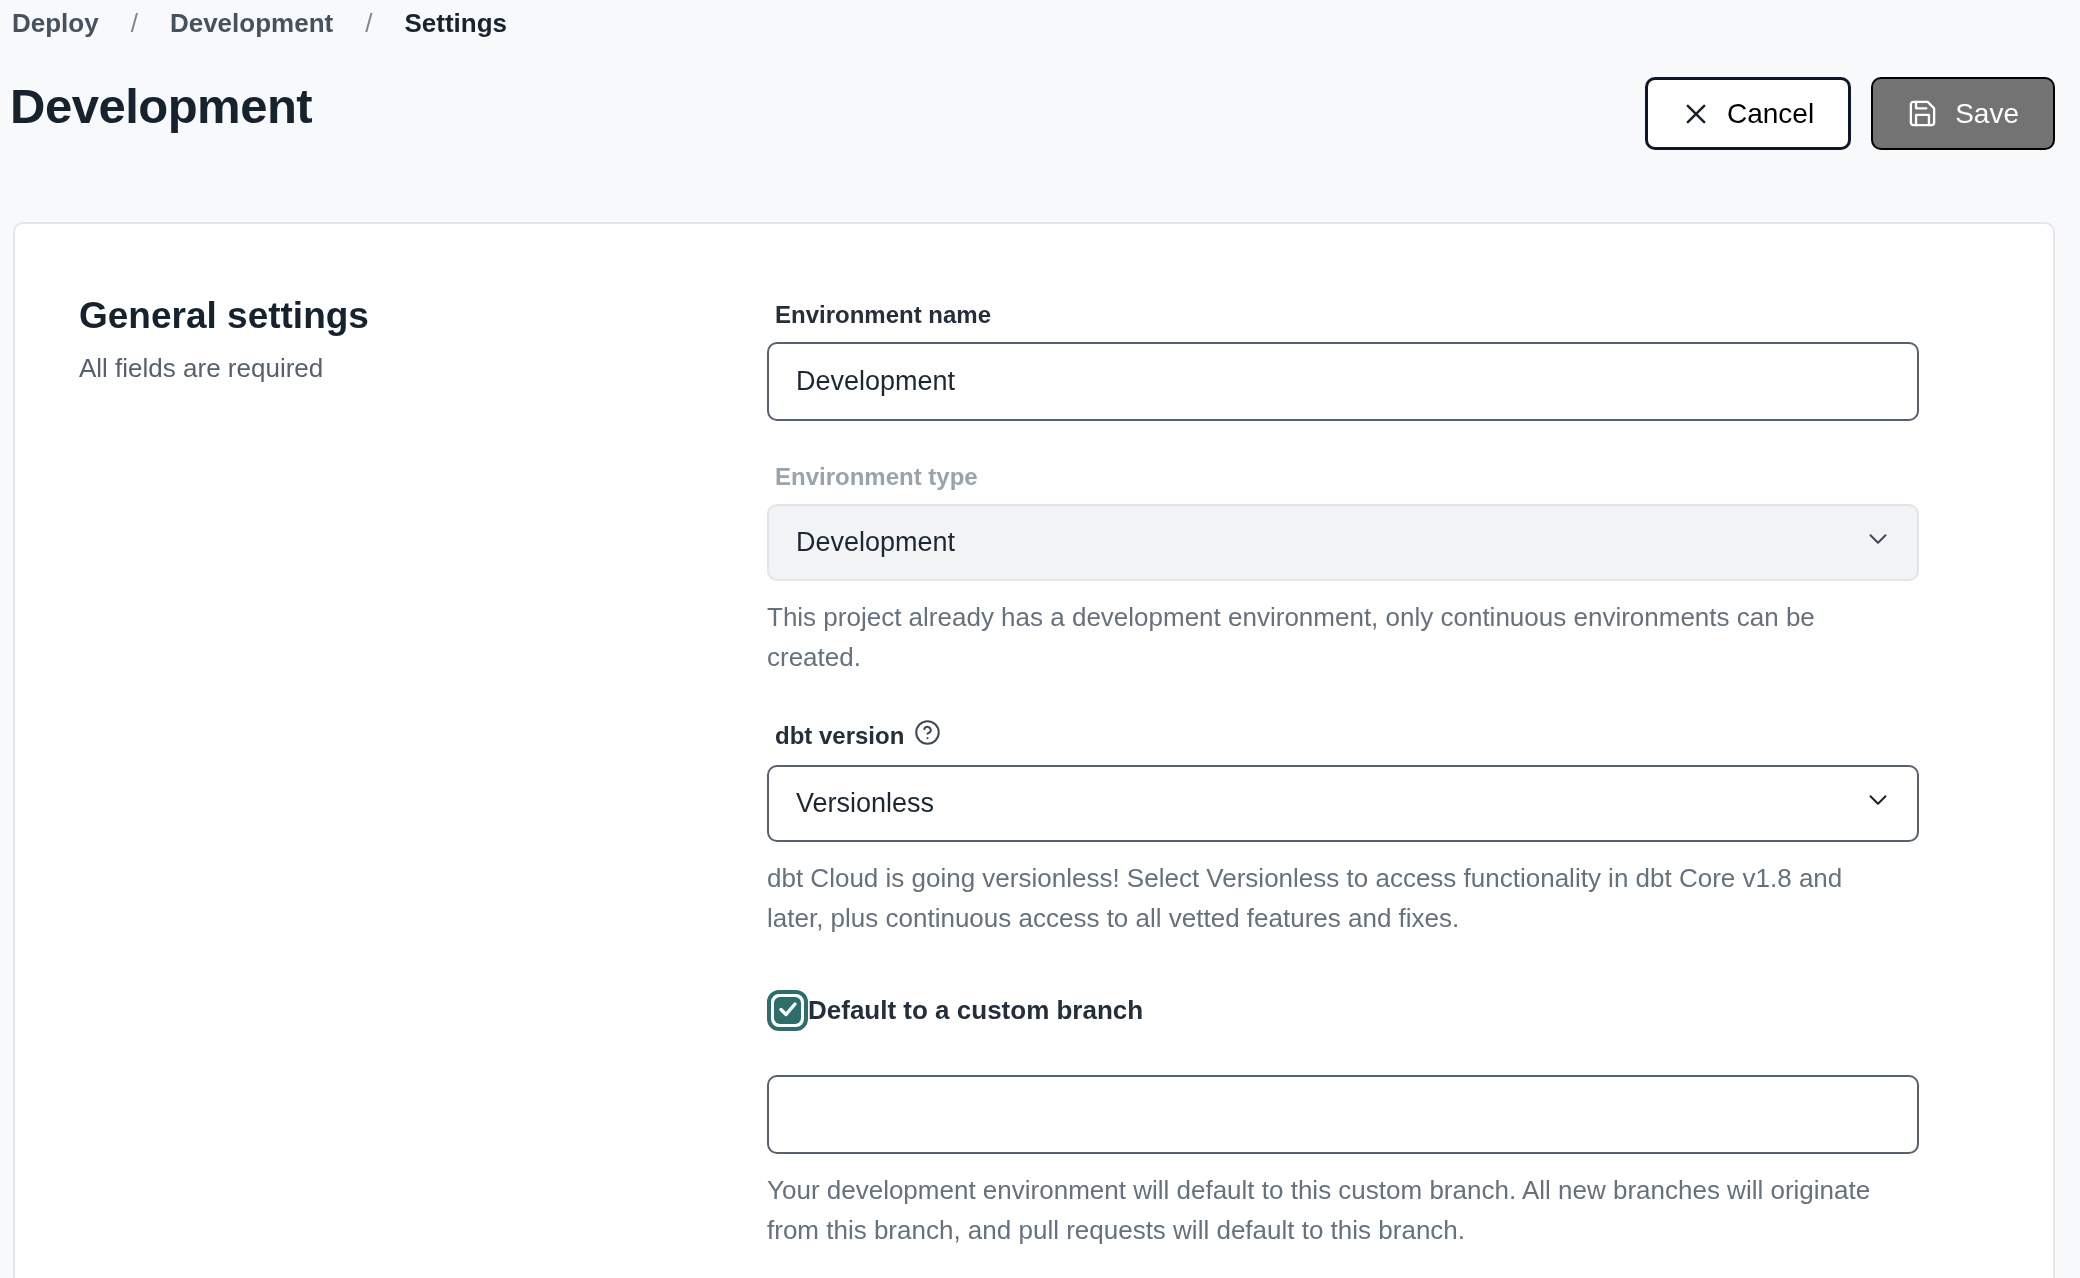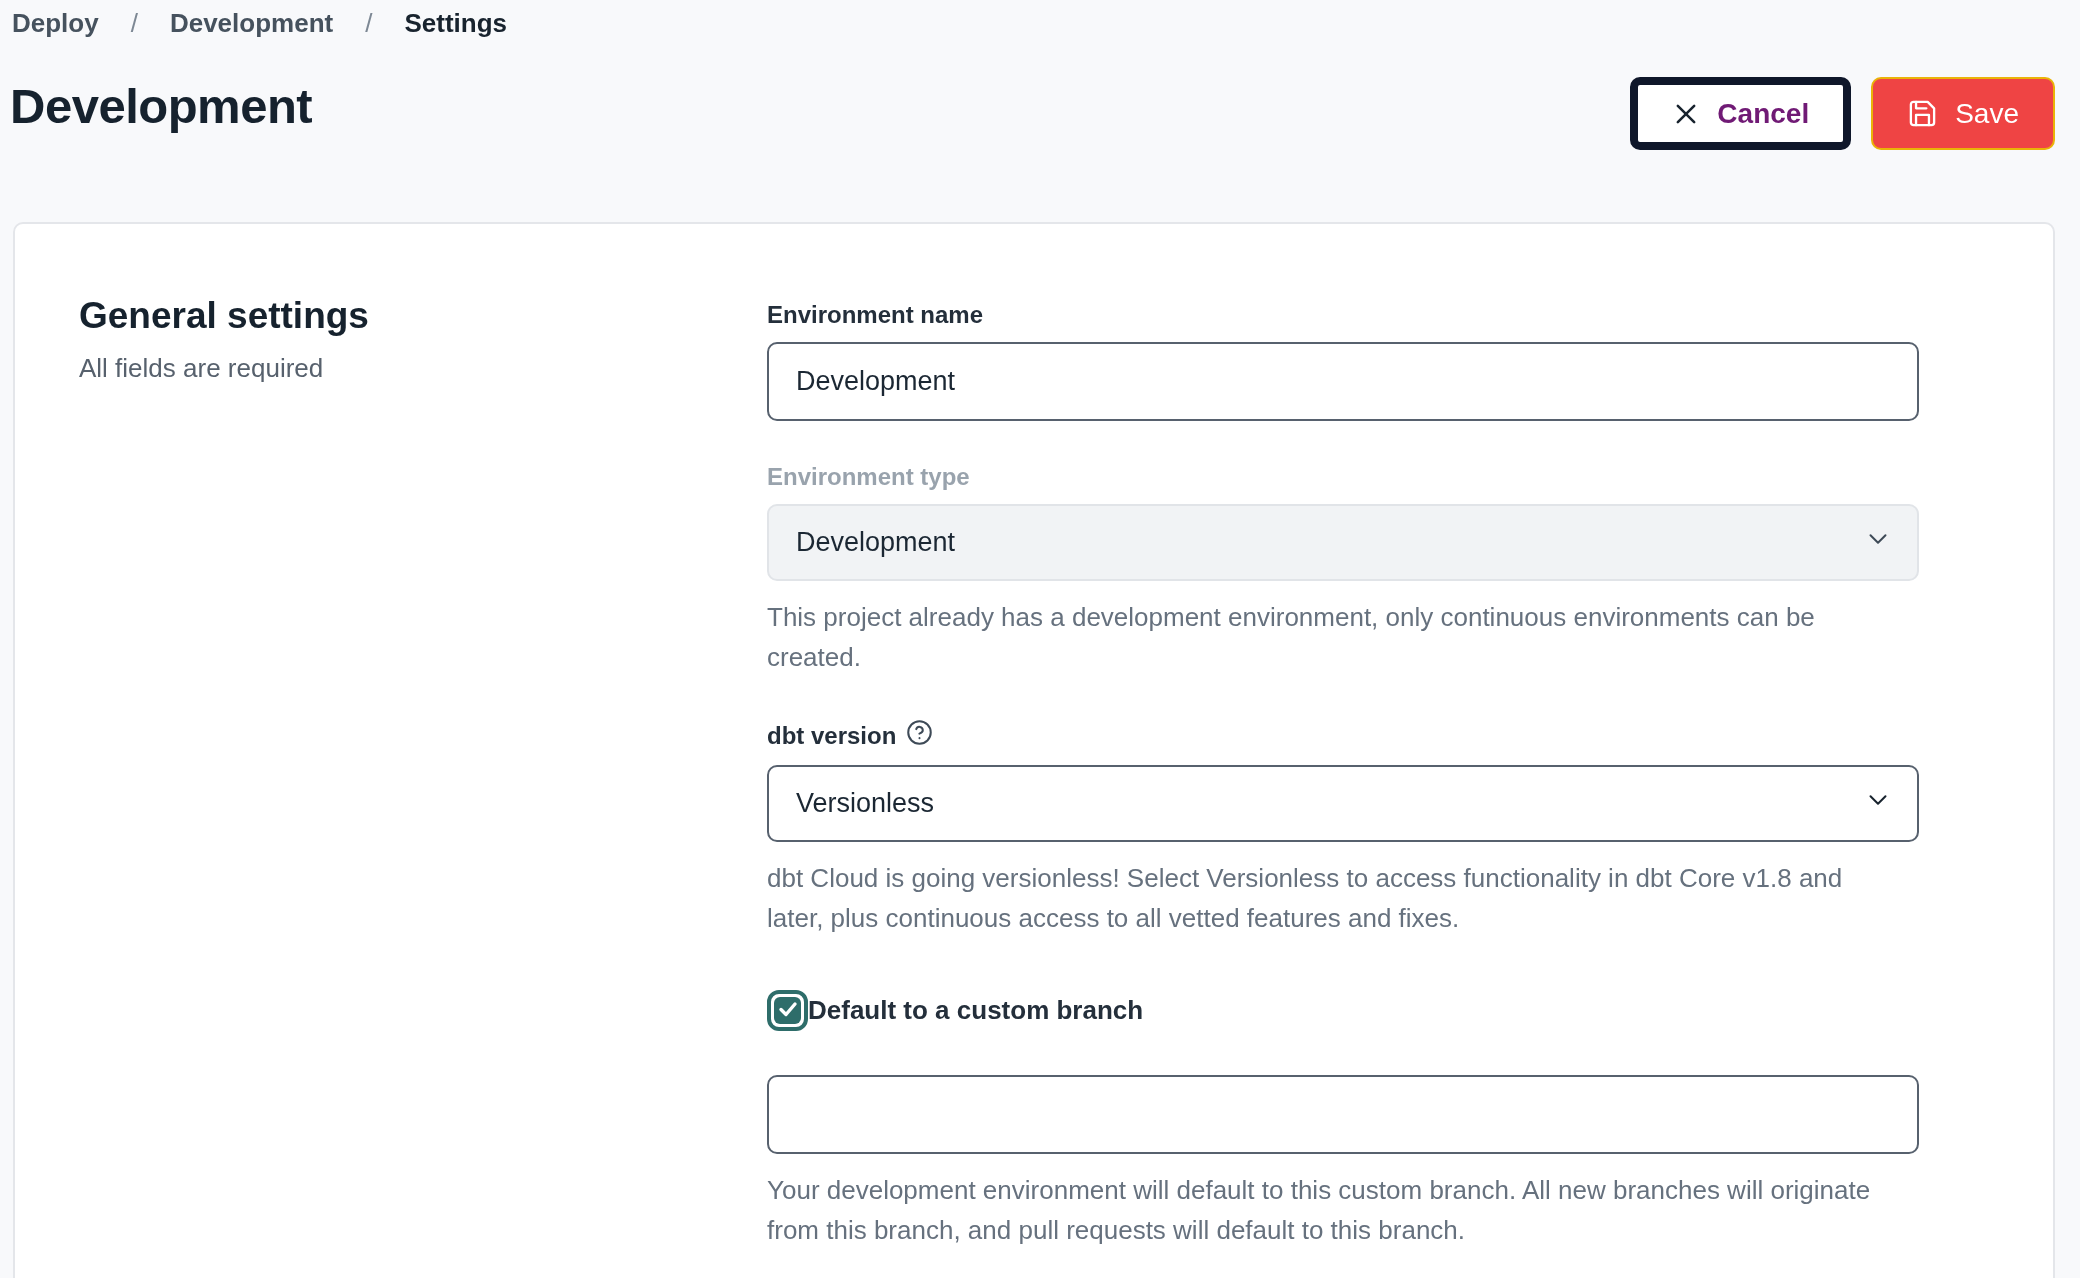--- a/index.html
+++ b/index.html
@@ -32,24 +32,24 @@
     position:absolute; right:25px; top:77px;
     display:flex; gap:20px;
   }
   .btn {
     height:73px; border-radius:10px;
     display:flex; align-items:center; gap:17px;
     padding:0 34px; font-size:28px; font-weight:400;
     cursor:pointer; font-family:"Liberation Sans", sans-serif;
   }
   .btn-cancel {
-    background:#FFFFFF; border:8px solid #0f172a; color:#701a75;font-weight:bold;
+    background:#FFFFFF; border:3px solid #0f172a; color:#000000;
   }
   .btn-save {
-    background:#ef4444; border:2px solid #eab308; color:#FFFFFF;
+    background:#737373; border:2px solid #000000; color:#FFFFFF;
   }
   .btn svg { display:block; }
 
   
   .card {
     position:absolute; left:13px; right:25px; top:222px; bottom:-30px;
     background:#FFFFFF;
     border:2px solid #E4E6EA;
     border-radius:10px;
   }
@@ -65,20 +65,21 @@
     font-size:26px; color:#57616D;
   }
 
   .col-right { width:1152px; flex:0 0 1152px; padding-top:6px; }
 
   .field { margin-bottom:42px; }
   .field-label {
     display:flex; align-items:center; gap:10px;
     font-size:24px; font-weight:700; color:#242F3B;
     margin-bottom:13px;
+    margin-left:8px;
   }
   .field-label.disabled { color:#99A3AD; }
 
   .text-input {
     width:100%; height:79px;
     border:2px solid #57616E; border-radius:10px;
     font-size:27px; color:#1B2733; background:#FFFFFF;
     padding:0 27px;
     font-family:"Liberation Sans", sans-serif;
     outline:none;

